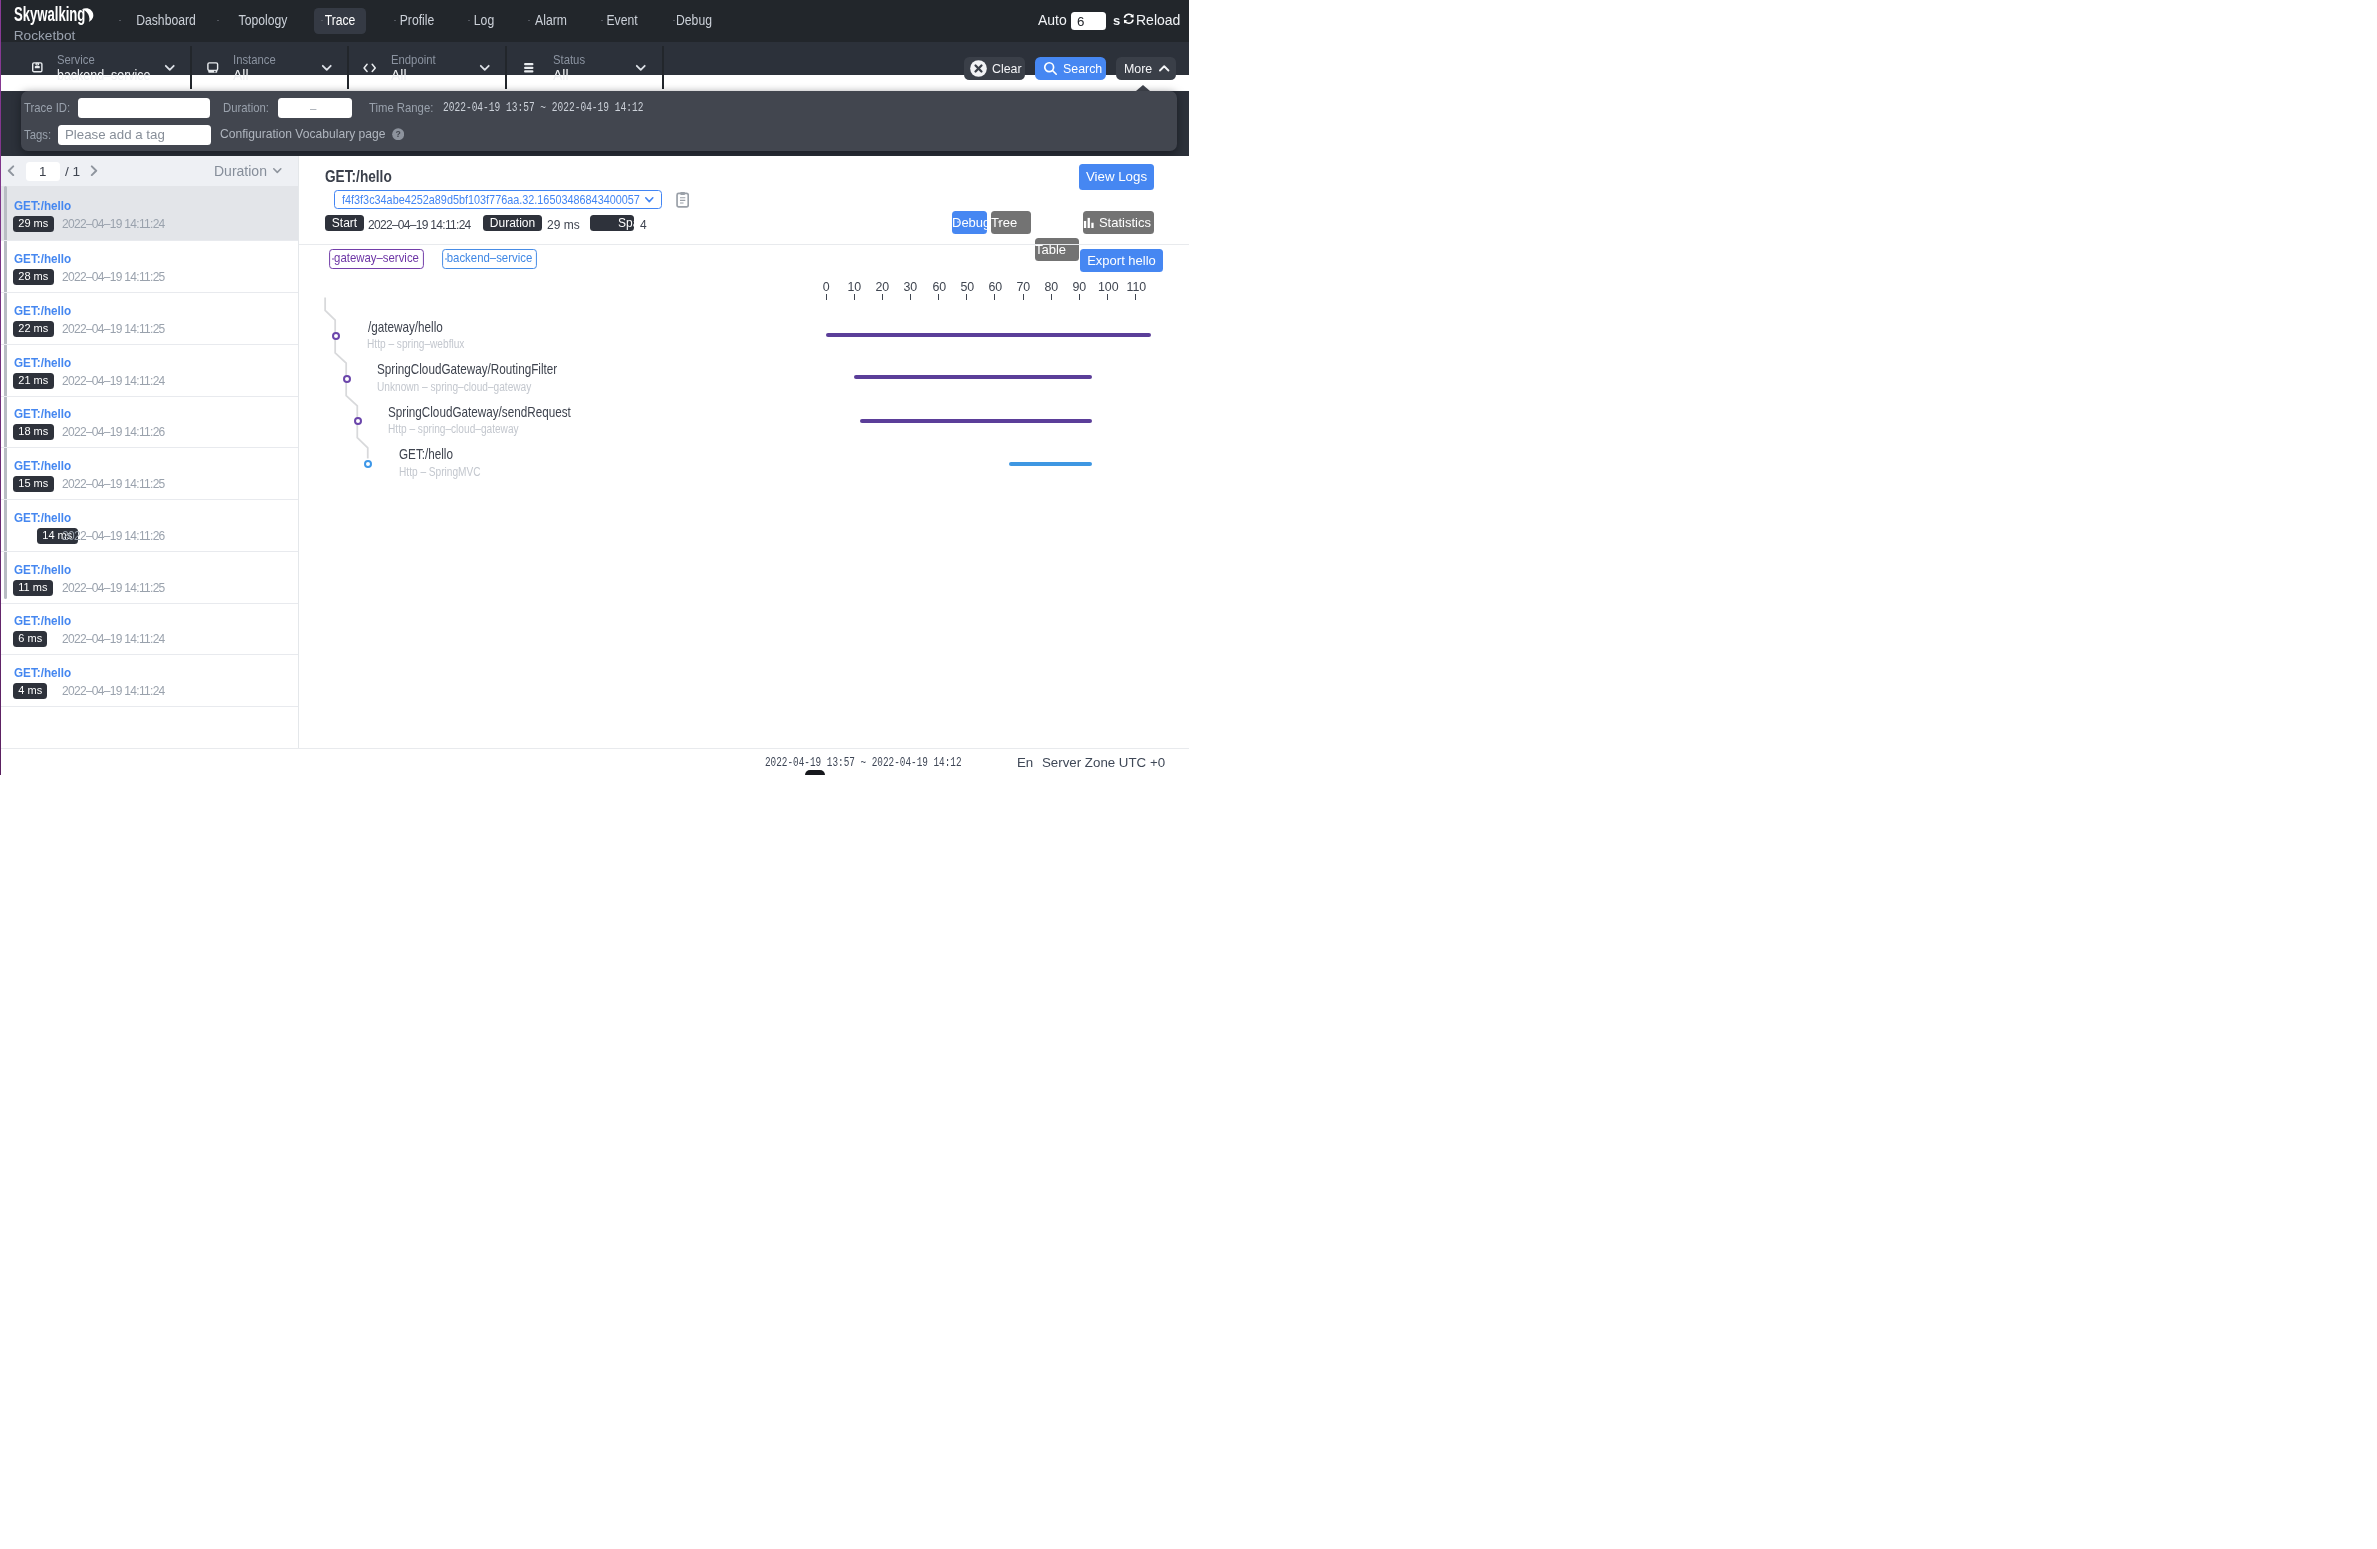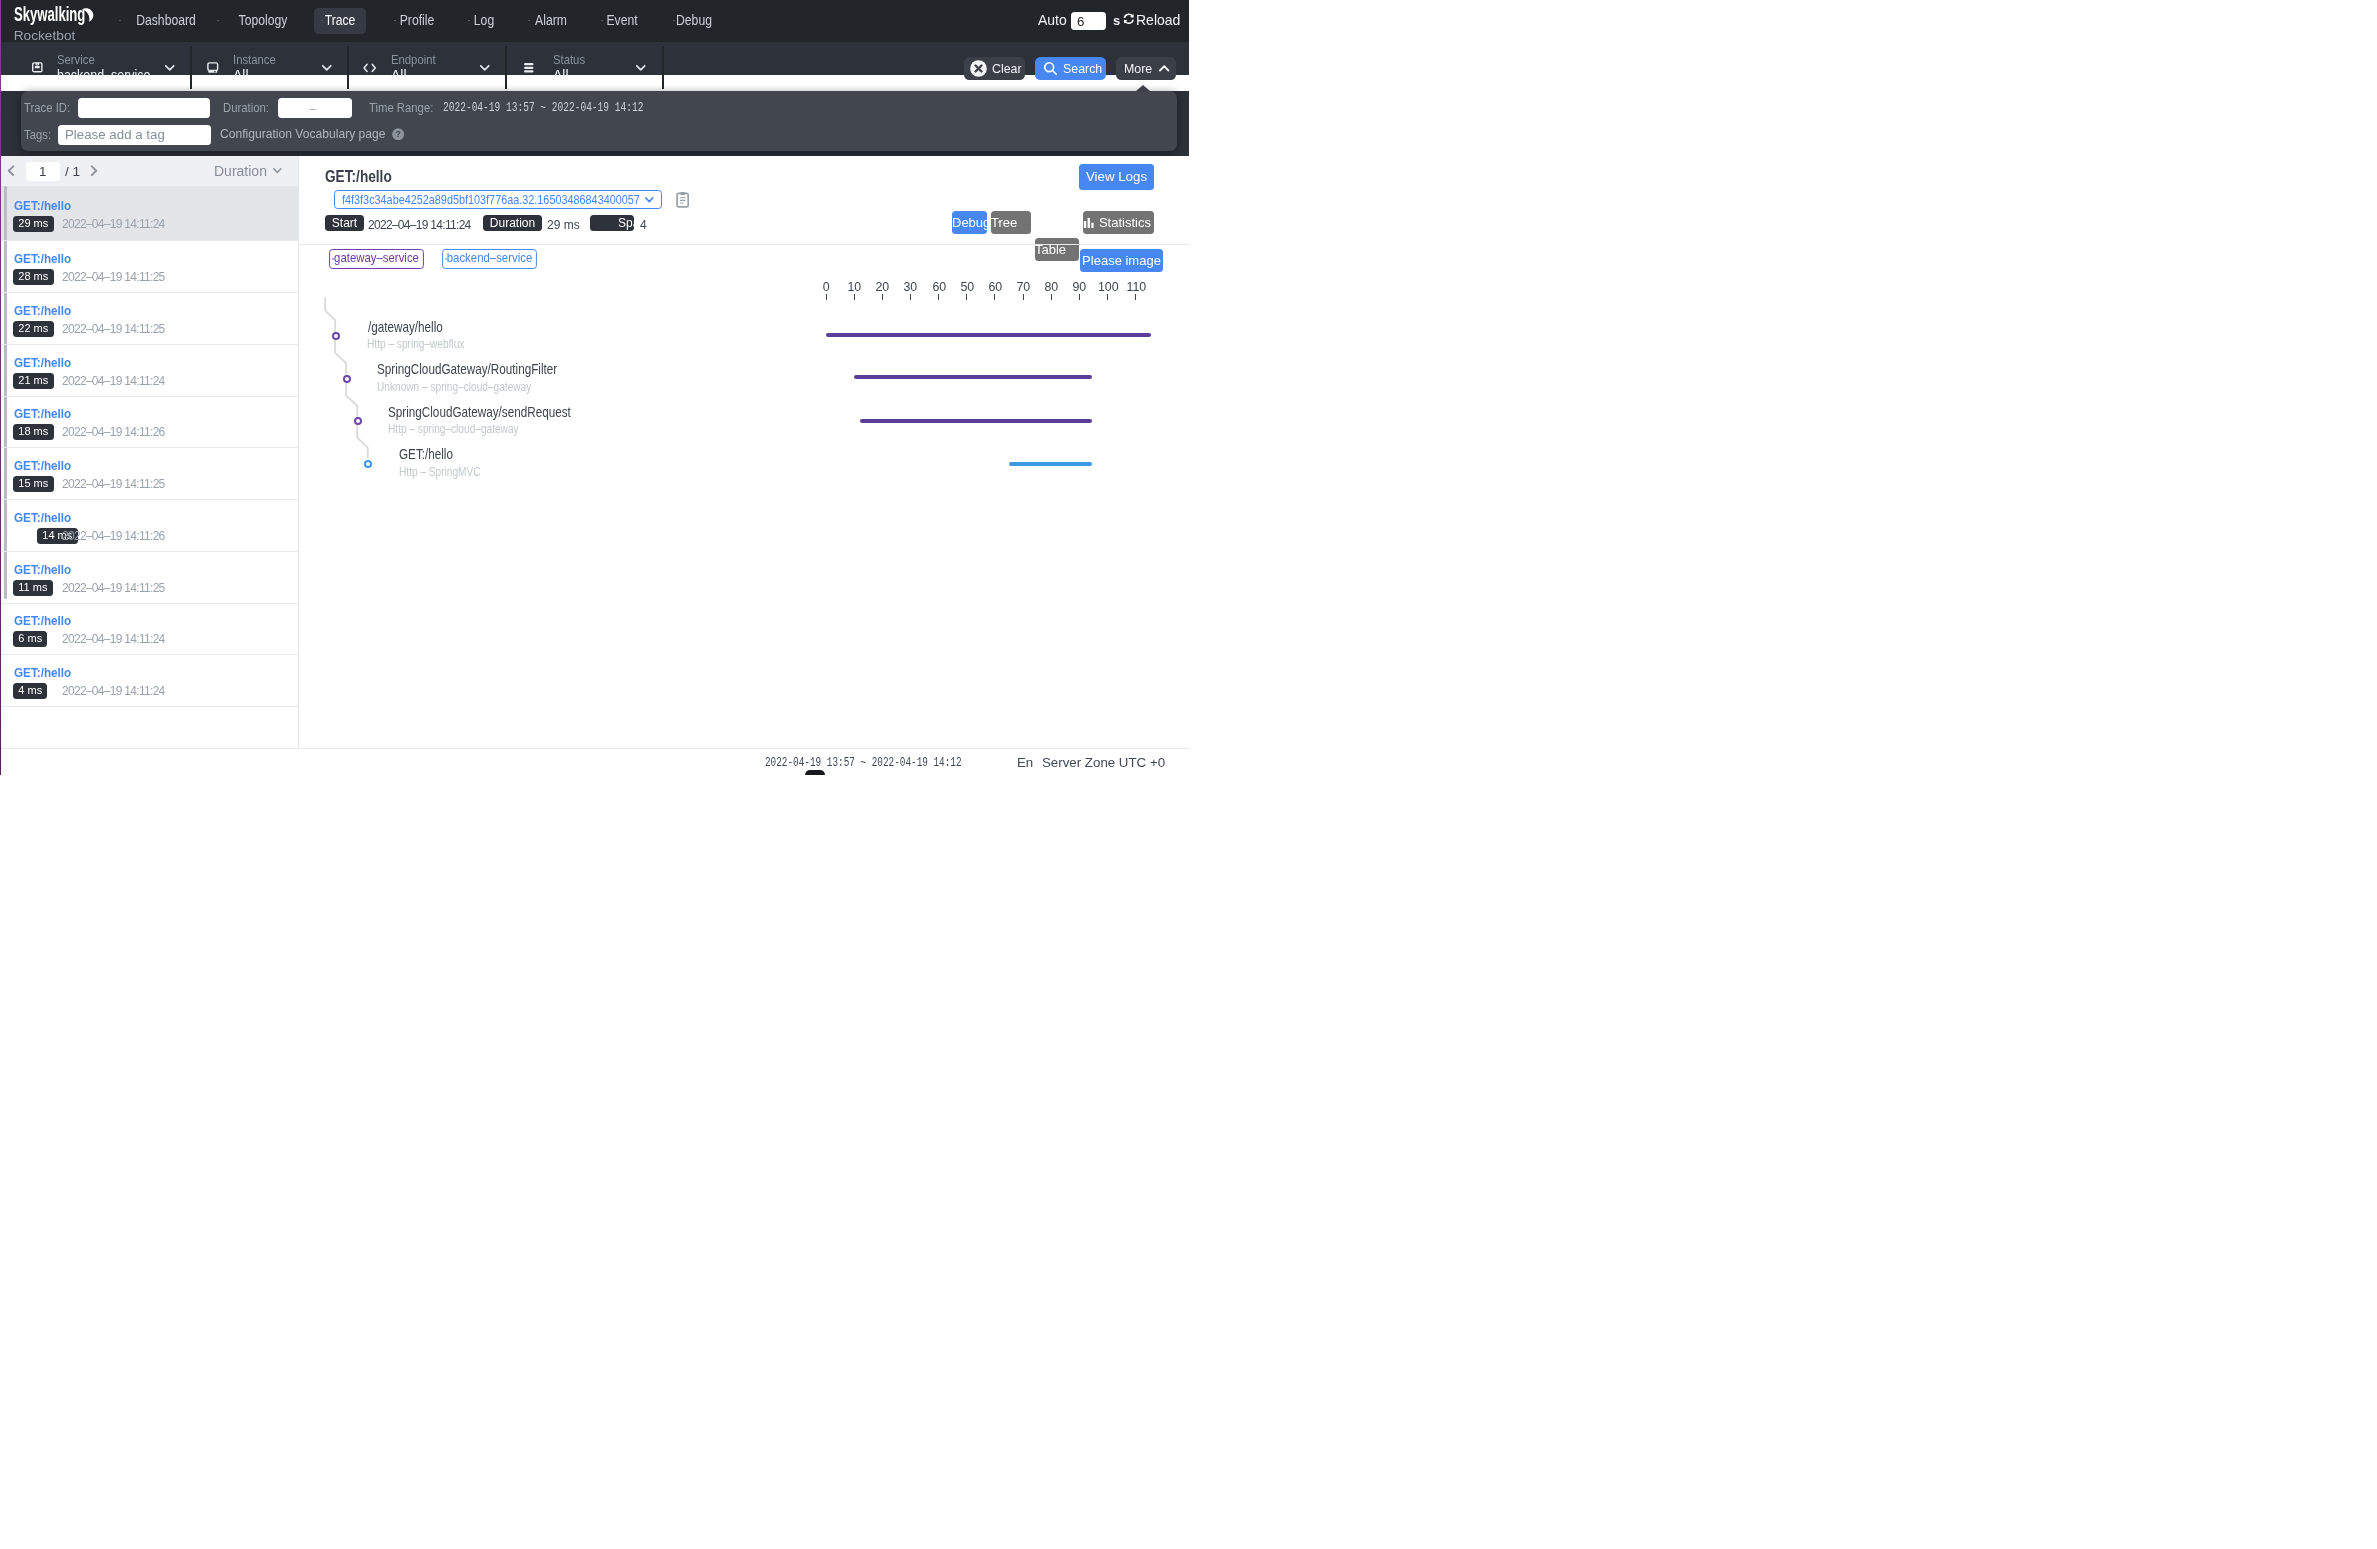--- a/index.html
+++ b/index.html
@@ -262,21 +262,21 @@
       </svg>Statistics</div>
   <div class="abs" style="left:299px;top:88px;width:890px;height:0.9px;background:#e8eaed;"></div>
   <div class="abs" style="left:957px;top:65px;width:1.8px;height:1.8px;border-radius:0.9px;background:rgba(255,255,255,0.55);"></div>
   <div class="abs" style="left:998px;top:65px;width:1.8px;height:1.8px;border-radius:0.9px;background:rgba(255,255,255,0.55);"></div>
   <div class="abs" style="left:1042px;top:65px;width:1.8px;height:1.8px;border-radius:0.9px;background:rgba(255,255,255,0.55);"></div>
   <div class="abs" style="left:332px;top:102px;width:1.8px;height:1.8px;border-radius:0.9px;background:rgba(109,53,165,0.6);"></div>
   <div class="abs" style="left:445px;top:102px;width:1.8px;height:1.8px;border-radius:0.9px;background:rgba(63,135,229,0.6);"></div>
 
   <div class="abs" style="left:325px;top:93px;width:103px;height:20px;border:1.3px solid #6d35a5;border-radius:3.5px;color:#6d35a5;font-size:12.4px;text-align:center;line-height:17.3px;white-space:nowrap;transform:scaleX(0.92);">gateway–service</div>
   <div class="abs" style="left:438px;top:93px;width:103px;height:20px;border:1.3px solid #3f87e5;border-radius:3.5px;color:#3f87e5;font-size:12.4px;text-align:center;line-height:17.3px;white-space:nowrap;transform:scaleX(0.92);">backend–service</div>
-  <div class="abs btn-blue" style="left:1080px;top:93px;width:83px;height:23px;line-height:23px;font-size:13px;">Please image</div>
+  <div class="abs btn-blue" style="left:1080px;top:93px;width:83px;height:23px;line-height:23px;font-size:13px;">Export hello</div>
 
   <div id="ruler">
       <div class="abs" style="left:813px;top:124px;width:26.6px;text-align:center;color:#3f4550;font-size:12.4px;">0</div>
       <div class="abs" style="left:826px;top:138px;width:1.3px;height:5.8px;background:#3f4550;"></div>
       <div class="abs" style="left:841px;top:124px;width:26.6px;text-align:center;color:#3f4550;font-size:12.4px;">10</div>
       <div class="abs" style="left:854px;top:138px;width:1.3px;height:5.8px;background:#3f4550;"></div>
       <div class="abs" style="left:869px;top:124px;width:26.6px;text-align:center;color:#3f4550;font-size:12.4px;">20</div>
       <div class="abs" style="left:882px;top:138px;width:1.3px;height:5.8px;background:#3f4550;"></div>
       <div class="abs" style="left:897px;top:124px;width:26.6px;text-align:center;color:#3f4550;font-size:12.4px;">30</div>
       <div class="abs" style="left:910px;top:138px;width:1.3px;height:5.8px;background:#3f4550;"></div>

